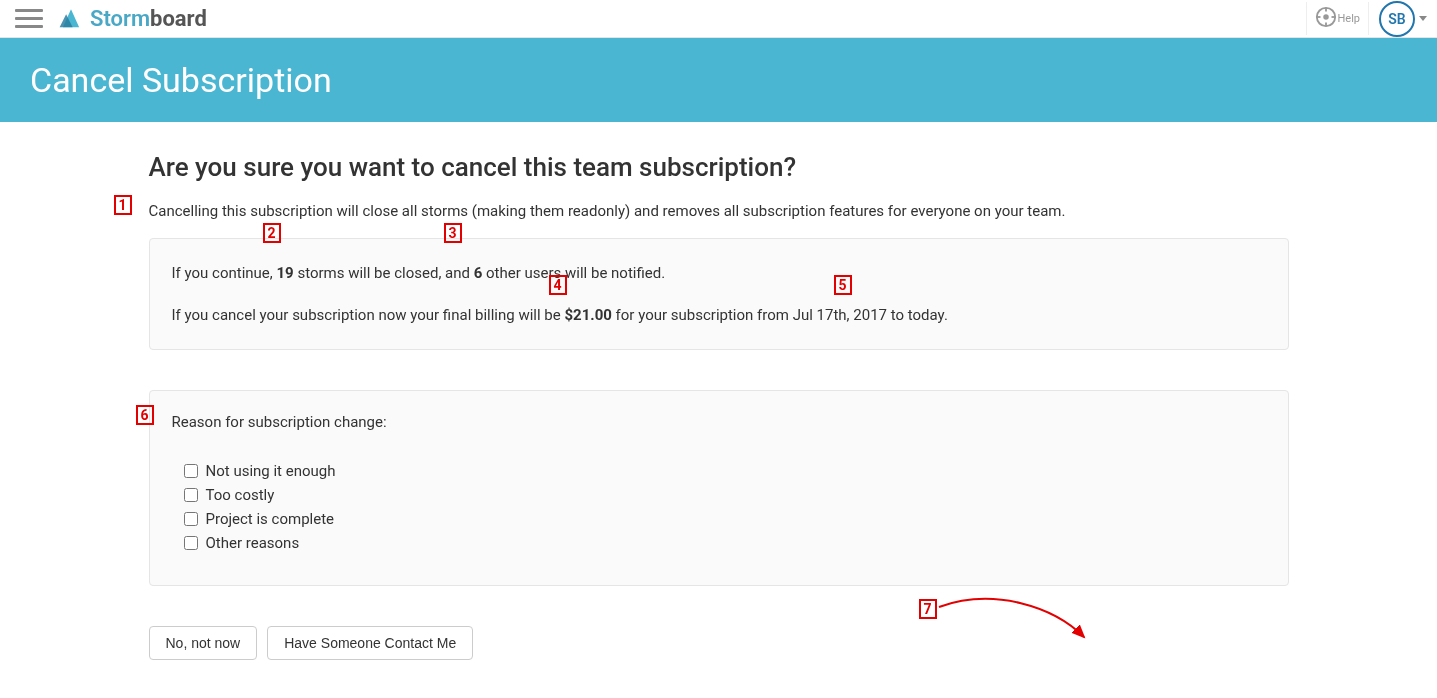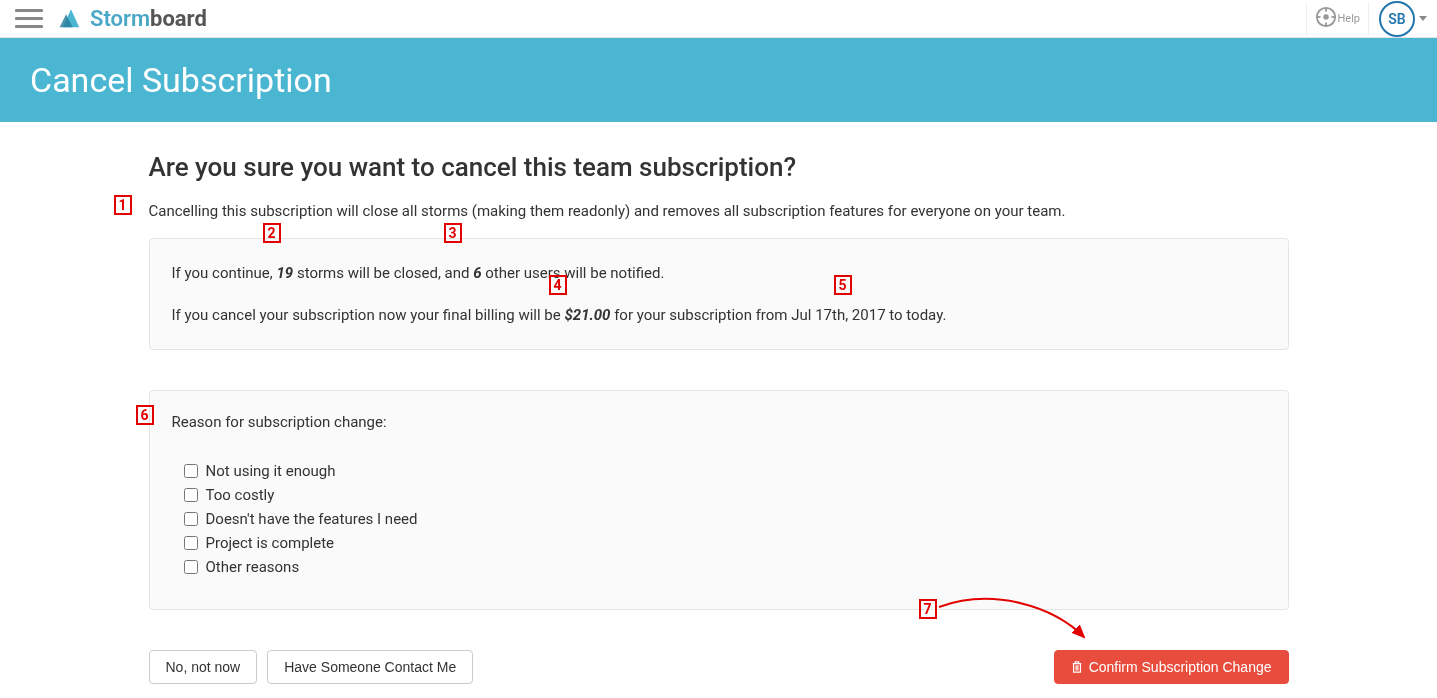--- a/index.html
+++ b/index.html
@@ -96,21 +96,21 @@
     border-radius: 4px;
     padding: 22px 22px;
     margin-bottom: 40px;
   }
   .info-box p {
     font-size: 15px;
     color: #333;
     line-height: 1.6;
   }
   .info-box p + p { margin-top: 18px; }
-  .info-box strong { font-weight: 700; font-style: italic; }
+  .info-box strong { font-weight: 700; }
   .reason-box {
     border: 1px solid #e5e5e5;
     background: #fafafa;
     border-radius: 4px;
     padding: 22px 22px 30px;
     margin-bottom: 40px;
   }
   .reason-box .reason-heading {
     font-size: 15px;
     color: #333;
@@ -233,44 +233,32 @@
       <li>
           <input type="checkbox" style="">
           <span>Not using it enough</span>
         </li>
       <li>
           <input type="checkbox" style="">
           <span>Too costly</span>
         </li>
       <li>
           <input type="checkbox" style="">
-          <span>Doesn't have the features I need</span>
-        </li>
-      <li>
-          <input type="checkbox" style="">
           <span>Project is complete</span>
         </li>
       <li>
           <input type="checkbox" style="">
           <span>Other reasons</span>
         </li>
     </ul>
   </div>
 
   <div class="button-row">
     <button class="btn">No, not now</button>
     <button class="btn">Have Someone Contact Me</button>
-    <button class="btn btn-danger">
-      <svg class="trash-icon" viewBox="0 0 14 16" fill="none" stroke="#fff" stroke-width="1.4">
-        <path d="M2 4 h10 M5 4 V2 h4 v2 M3 4 v10 h8 V4"></path>
-        <line x1="6" y1="6" x2="6" y2="12"></line>
-        <line x1="8" y1="6" x2="8" y2="12"></line>
-      </svg>
-      <span>Confirm Subscription Change</span>
-    </button>
   </div>
 
   <span class="marker" style="left: -20px; top: 73px;">1</span>
   <span class="marker" style="left: 129px; top: 101px;">2</span>
   <span class="marker" style="left: 310px; top: 101px;">3</span>
   <span class="marker" style="left: 415px; top: 153px;">4</span>
   <span class="marker" style="left: 700px; top: 153px;">5</span>
   <span class="marker" style="left: 2px;   top: 283px;">6</span>
   <span class="marker" style="left: 785px; top: 477px;">7</span>
 

